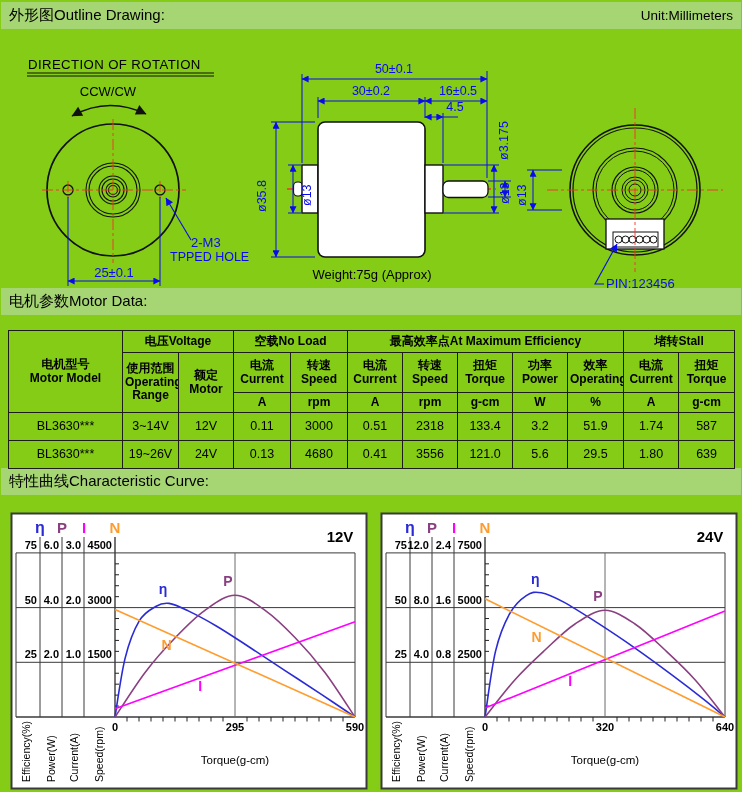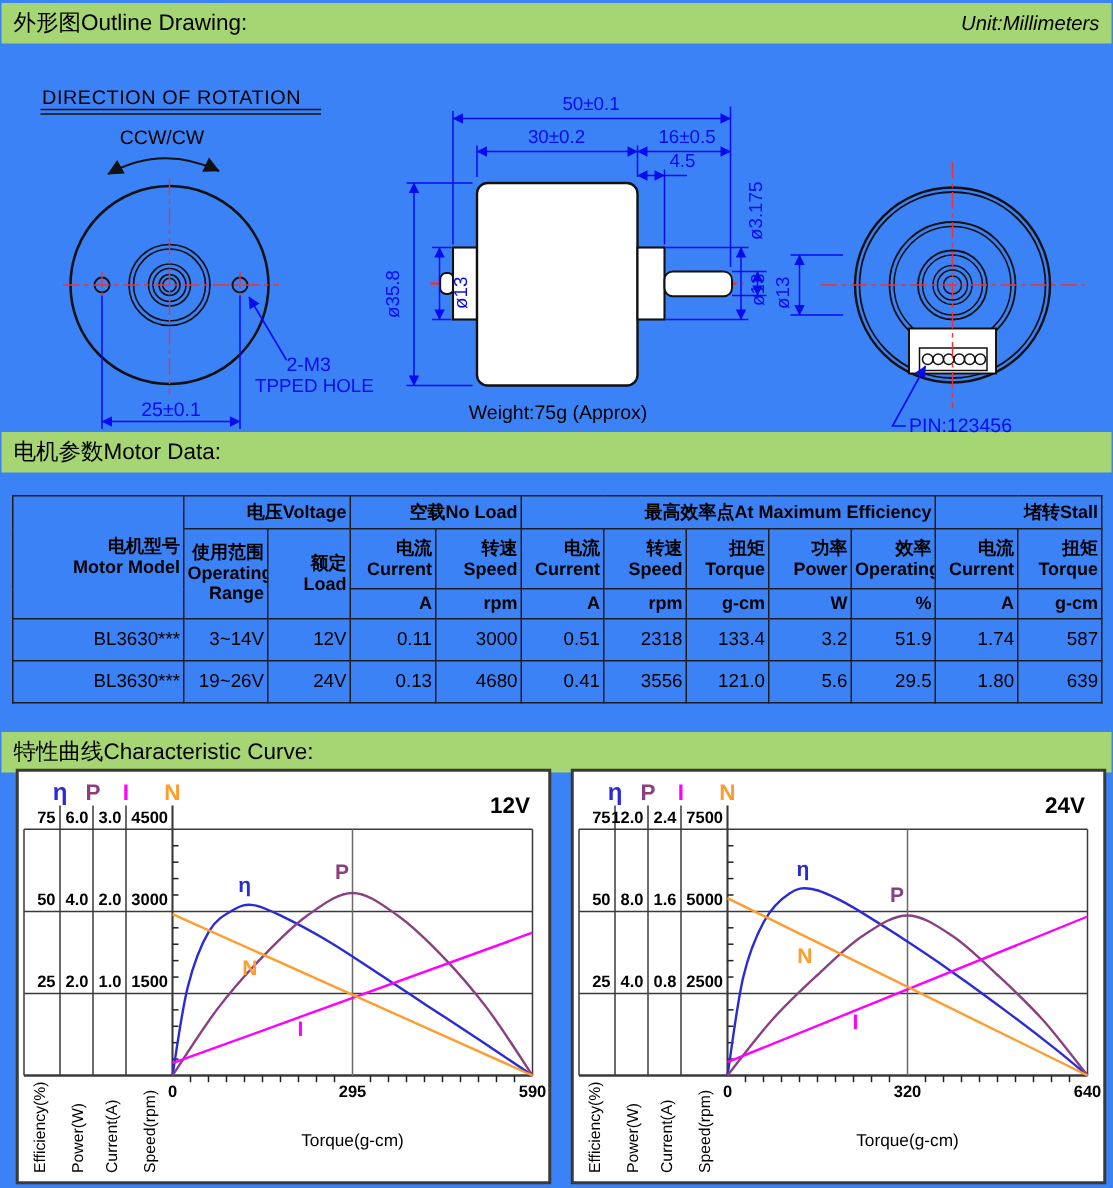--- a/index.html
+++ b/index.html
@@ -1,25 +1,25 @@
 <!DOCTYPE html>
 <html><head>
 <meta charset="utf-8">
 <style>
   html,body{margin:0;padding:0;background:#fff;}
-  #canvas{position:relative;width:742px;height:792px;background:#3b82f6;
+  #canvas{position:relative;width:742px;height:792px;background:#84cc16;
           font-family:"Liberation Sans",sans-serif;overflow:hidden;color:#000;}
   .bar{position:absolute;left:1px;right:1px;height:27px;background:#a6d573;
        display:flex;align-items:center;justify-content:space-between;
        padding:0 8px;box-sizing:border-box;font-size:15px;color:#000;}
-  .bar .right{font-size:13.5px;font-style:italic;}
+  .bar .right{font-size:13.5px;}
   #drawings{position:absolute;left:0;top:32px;}
   #motor-table{position:absolute;left:8px;top:330px;width:726px;
        border-collapse:collapse;table-layout:fixed;font-size:12px;line-height:1.15;}
-  #motor-table th,#motor-table td{border:1px solid #1c1c1c;text-align:right;
+  #motor-table th,#motor-table td{border:1px solid #1c1c1c;text-align:center;
        vertical-align:middle;padding:1px 2px;white-space:pre-line;overflow:hidden;}
   #motor-table th{font-weight:bold;}
   #motor-table td{font-size:12.5px;height:25px;}
   .chart-mount{position:absolute;top:512px;width:358px;height:278px;}
   #chart0{left:10px;} #chart1{left:380px;}
   svg text{font-family:"Liberation Sans",sans-serif;}
   .dimtext{fill:#0a0af0;font-size:12.5px;}
   .blktext{fill:#000;font-size:13px;}
 </style>
 </head>
@@ -27,21 +27,21 @@
 
 <div id="canvas">
 
   <div class="bar" style="top:2px">
     <span>外形图Outline Drawing:</span>
     <span class="right">Unit:Millimeters</span>
   </div>
   <div class="bar" style="top:288px">
     <span>电机参数Motor Data:</span>
   </div>
-  <div class="bar" style="top:488px">
+  <div class="bar" style="top:468px">
     <span>特性曲线Characteristic Curve:</span>
   </div>
 
   <svg id="drawings" width="742" height="266" viewBox="0 32 742 266">
     <defs>
       <marker id="ab" viewBox="0 0 10 10" refX="9.5" refY="5" markerWidth="9" markerHeight="7" orient="auto-start-reverse">
         <path d="M0,0 L10,5 L0,10 z" fill="#0a0af0"></path>
       </marker>
       <marker id="ak" viewBox="0 0 10 10" refX="9.5" refY="5" markerWidth="10" markerHeight="8" orient="auto-start-reverse">
         <path d="M0,0 L10,5 L0,10 z" fill="#111"></path>
@@ -185,21 +185,21 @@
       <th colspan="2">电压Voltage</th>
       <th colspan="2">空载No Load</th>
       <th colspan="5">最高效率点At Maximum Efficiency</th>
       <th colspan="2">堵转Stall</th>
     </tr>
     <tr style="height:40px">
       <th rowspan="2">使用范围
 Operating
 Range</th>
       <th rowspan="2">额定
-Load</th>
+Motor</th>
       <th>电流
 Current</th>
       <th>转速
 Speed</th>
       <th>电流
 Current</th>
       <th>转速
 Speed</th>
       <th>扭矩
 Torque</th>

